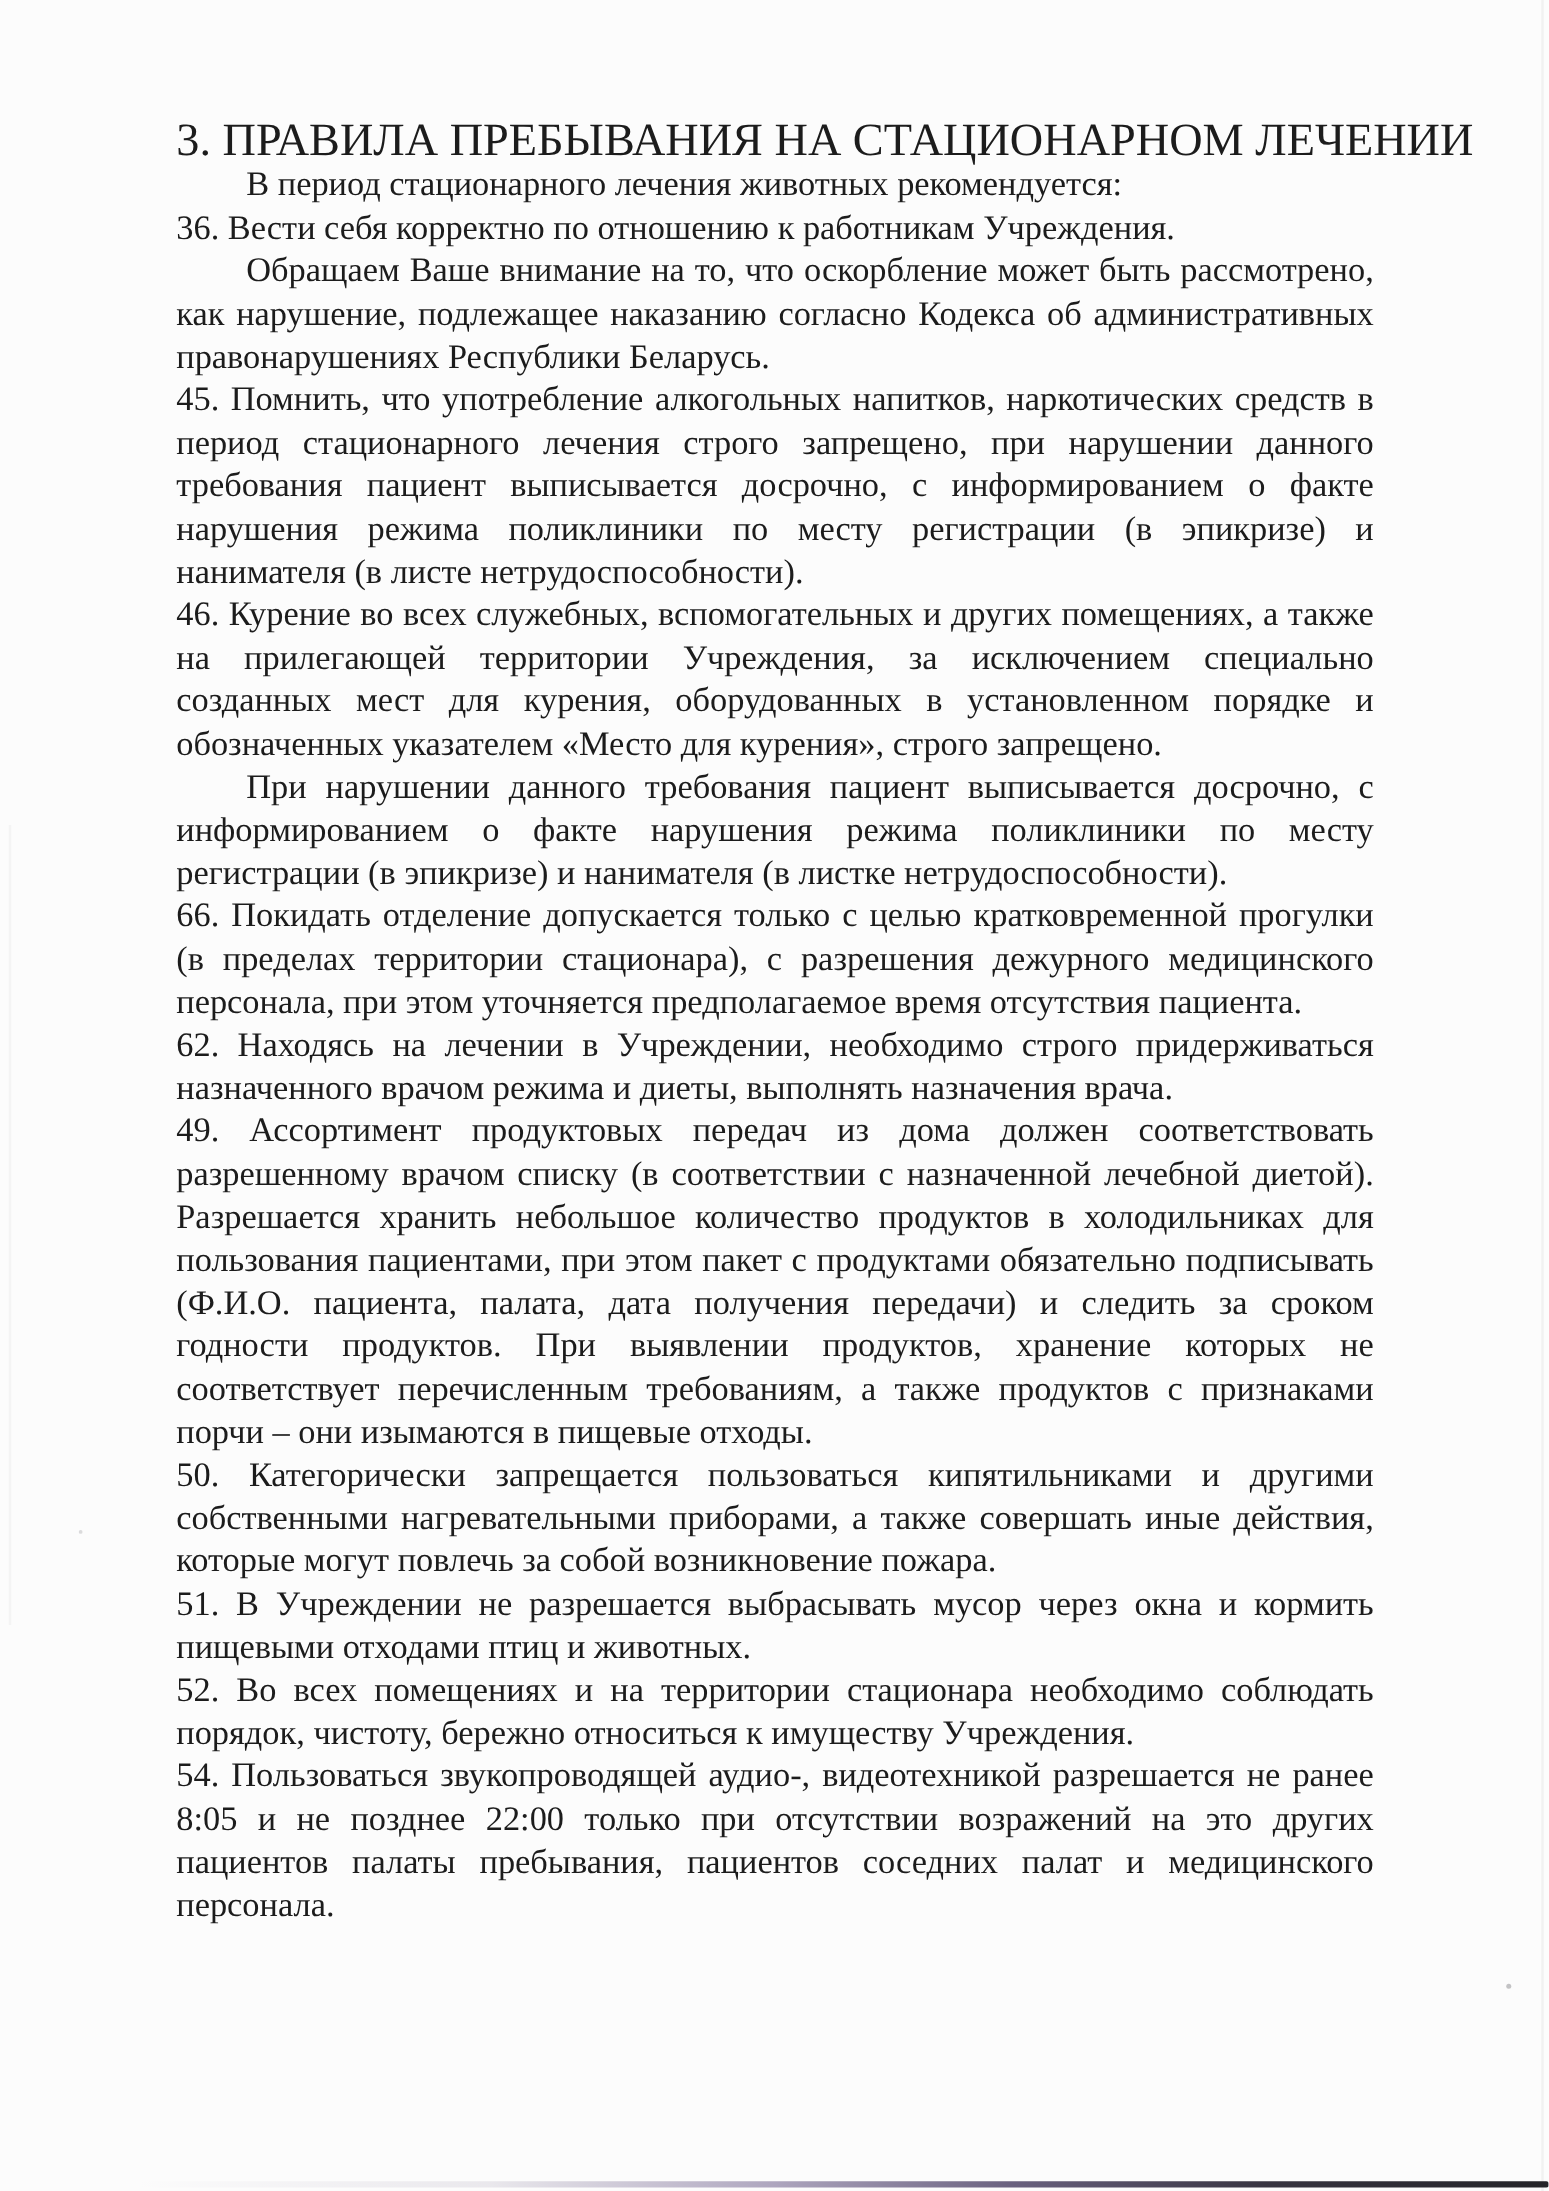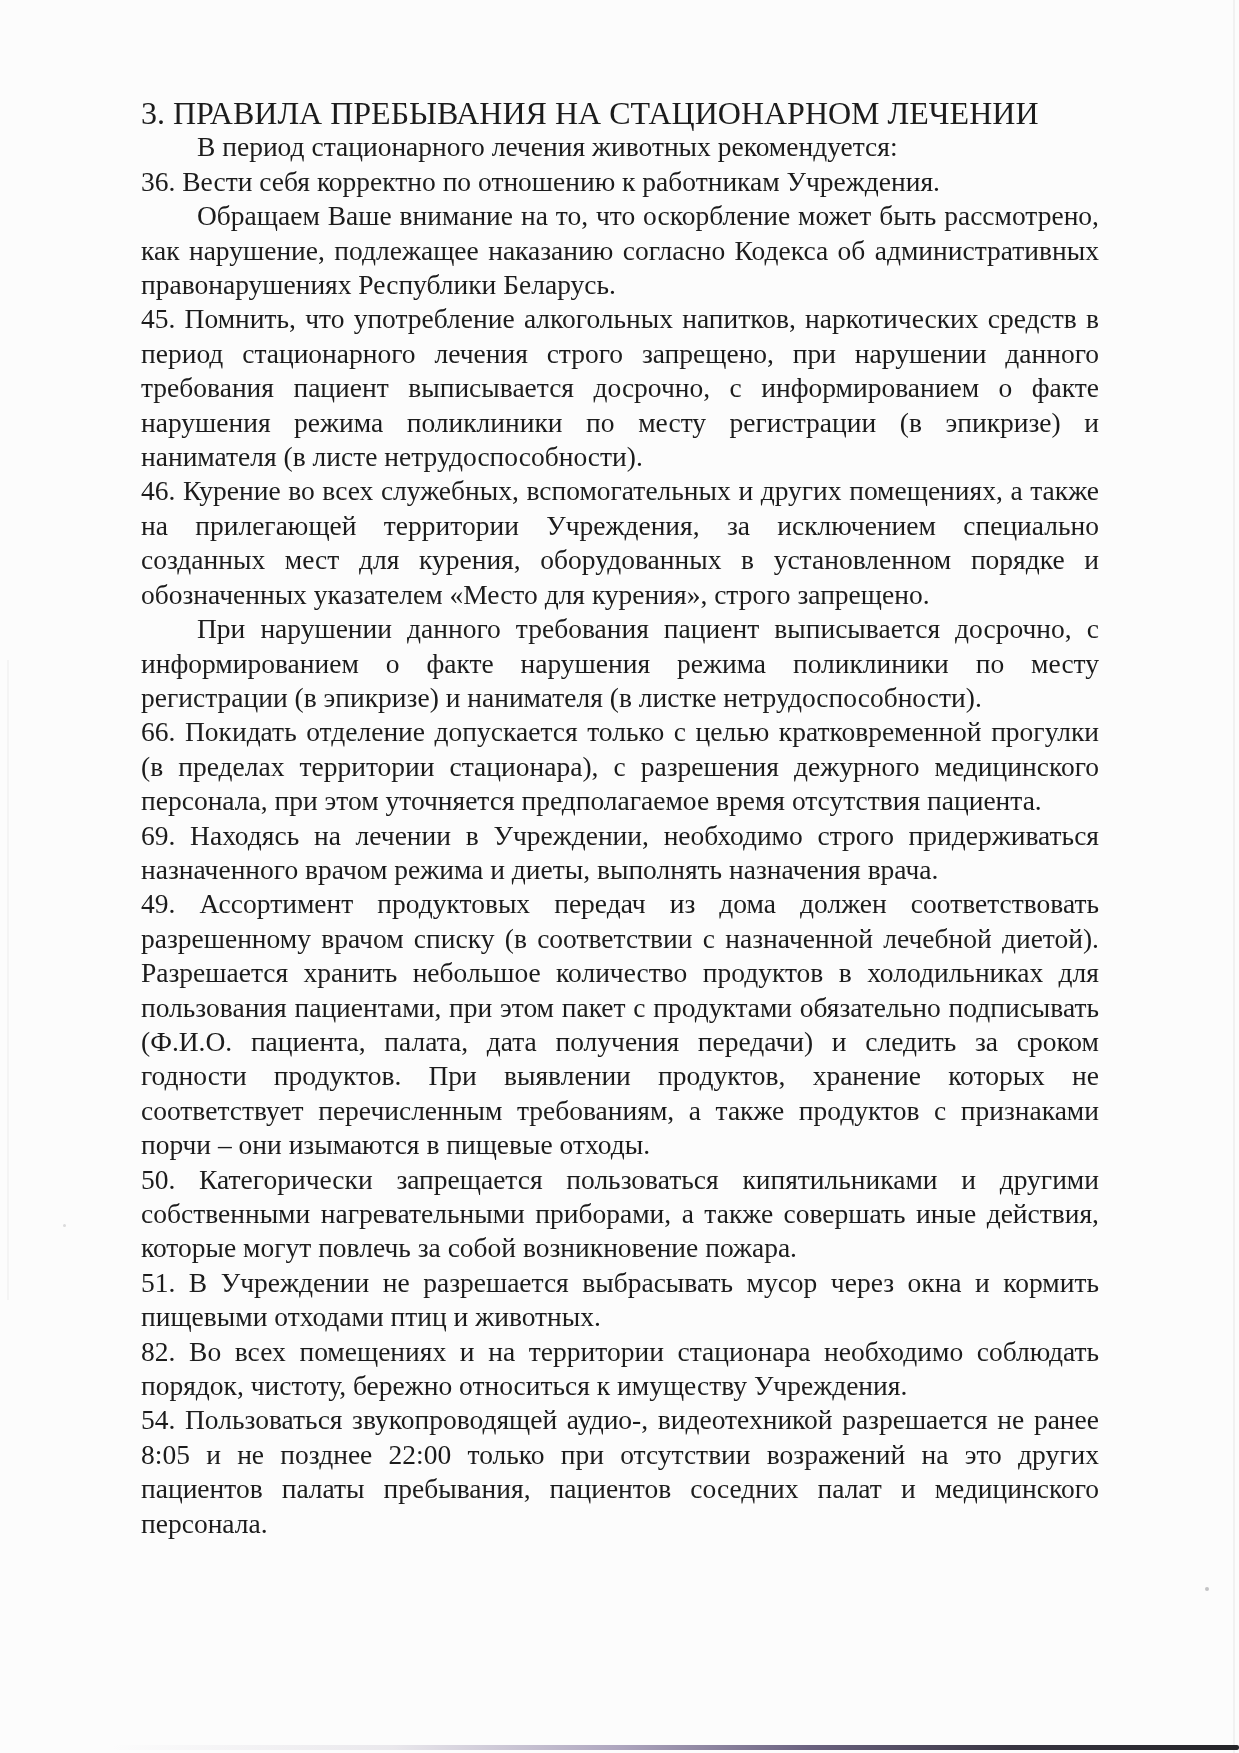--- a/index.html
+++ b/index.html
@@ -20,21 +20,21 @@
     position: absolute;
     left: 141px;
     top: 96px;
     width: 958px;
     font-size: 27.5px;
     line-height: 34.4px;
     text-align: justify;
   }
   .doc-title {
     margin: 0;
-    font-size: 32px;
+    font-size: 37px;
     font-weight: normal;
     text-align: left;
     white-space: nowrap;
   }
   .para {
     margin: 0;
   }
   .para.indent {
     text-indent: 56px;
   }
@@ -87,25 +87,25 @@
 
   <div class="text-block">
     <h1 class="doc-title">3. ПРАВИЛА ПРЕБЫВАНИЯ НА СТАЦИОНАРНОМ ЛЕЧЕНИИ</h1>
     <p class="para indent">В период стационарного лечения животных рекомендуется:</p>
     <p class="para">36. Вести себя корректно по отношению к работникам Учреждения.</p>
     <p class="para indent">Обращаем Ваше внимание на то, что оскорбление может быть рассмотрено, как нарушение, подлежащее наказанию согласно Кодекса об административных правонарушениях Республики Беларусь.</p>
     <p class="para">45. Помнить, что употребление алкогольных напитков, наркотических средств в период стационарного лечения строго запрещено, при нарушении данного требования пациент выписывается досрочно, с информированием о факте нарушения режима поликлиники по месту регистрации (в эпикризе) и нанимателя (в листе нетрудоспособности).</p>
     <p class="para">46. Курение во всех служебных, вспомогательных и других помещениях, а также на прилегающей территории Учреждения, за исключением специально созданных мест для курения, оборудованных в установленном порядке и обозначенных указателем «Место для курения», строго запрещено.</p>
     <p class="para indent">При нарушении данного требования пациент выписывается досрочно, с информированием о факте нарушения режима поликлиники по месту регистрации (в эпикризе) и нанимателя (в листке нетрудоспособности).</p>
     <p class="para">66. Покидать отделение допускается только с целью кратковременной прогулки (в пределах территории стационара), с разрешения дежурного медицинского персонала, при этом уточняется предполагаемое время отсутствия пациента.</p>
-    <p class="para">69. Находясь на лечении в Учреждении, необходимо строго придерживаться назначенного врачом режима и диеты, выполнять назначения врача.</p>
+    <p class="para">62. Находясь на лечении в Учреждении, необходимо строго придерживаться назначенного врачом режима и диеты, выполнять назначения врача.</p>
     <p class="para">49. Ассортимент продуктовых передач из дома должен соответствовать разрешенному врачом списку (в соответствии с назначенной лечебной диетой). Разрешается хранить небольшое количество продуктов в холодильниках для пользования пациентами, при этом пакет с продуктами обязательно подписывать (Ф.И.О. пациента, палата, дата получения передачи) и следить за сроком годности продуктов. При выявлении продуктов, хранение которых не соответствует перечисленным требованиям, а также продуктов с признаками порчи – они изымаются в пищевые отходы.</p>
     <p class="para">50. Категорически запрещается пользоваться кипятильниками и другими собственными нагревательными приборами, а также совершать иные действия, которые могут повлечь за собой возникновение пожара.</p>
     <p class="para">51. В Учреждении не разрешается выбрасывать мусор через окна и кормить пищевыми отходами птиц и животных.</p>
-    <p class="para">82. Во всех помещениях и на территории стационара необходимо соблюдать порядок, чистоту, бережно относиться к имуществу Учреждения.</p>
+    <p class="para">52. Во всех помещениях и на территории стационара необходимо соблюдать порядок, чистоту, бережно относиться к имуществу Учреждения.</p>
     <p class="para">54. Пользоваться звукопроводящей аудио-, видеотехникой разрешается не ранее 8:05 и не позднее 22:00 только при отсутствии возражений на это других пациентов палаты пребывания, пациентов соседних палат и медицинского персонала.</p>
   </div>
 
   <div class="right-edge-seam"></div>
   <div class="left-edge-seam"></div>
   <div class="bottom-scan-line"></div>
   <div class="speck speck-1"></div>
   <div class="speck speck-2"></div>
 
 </div>

